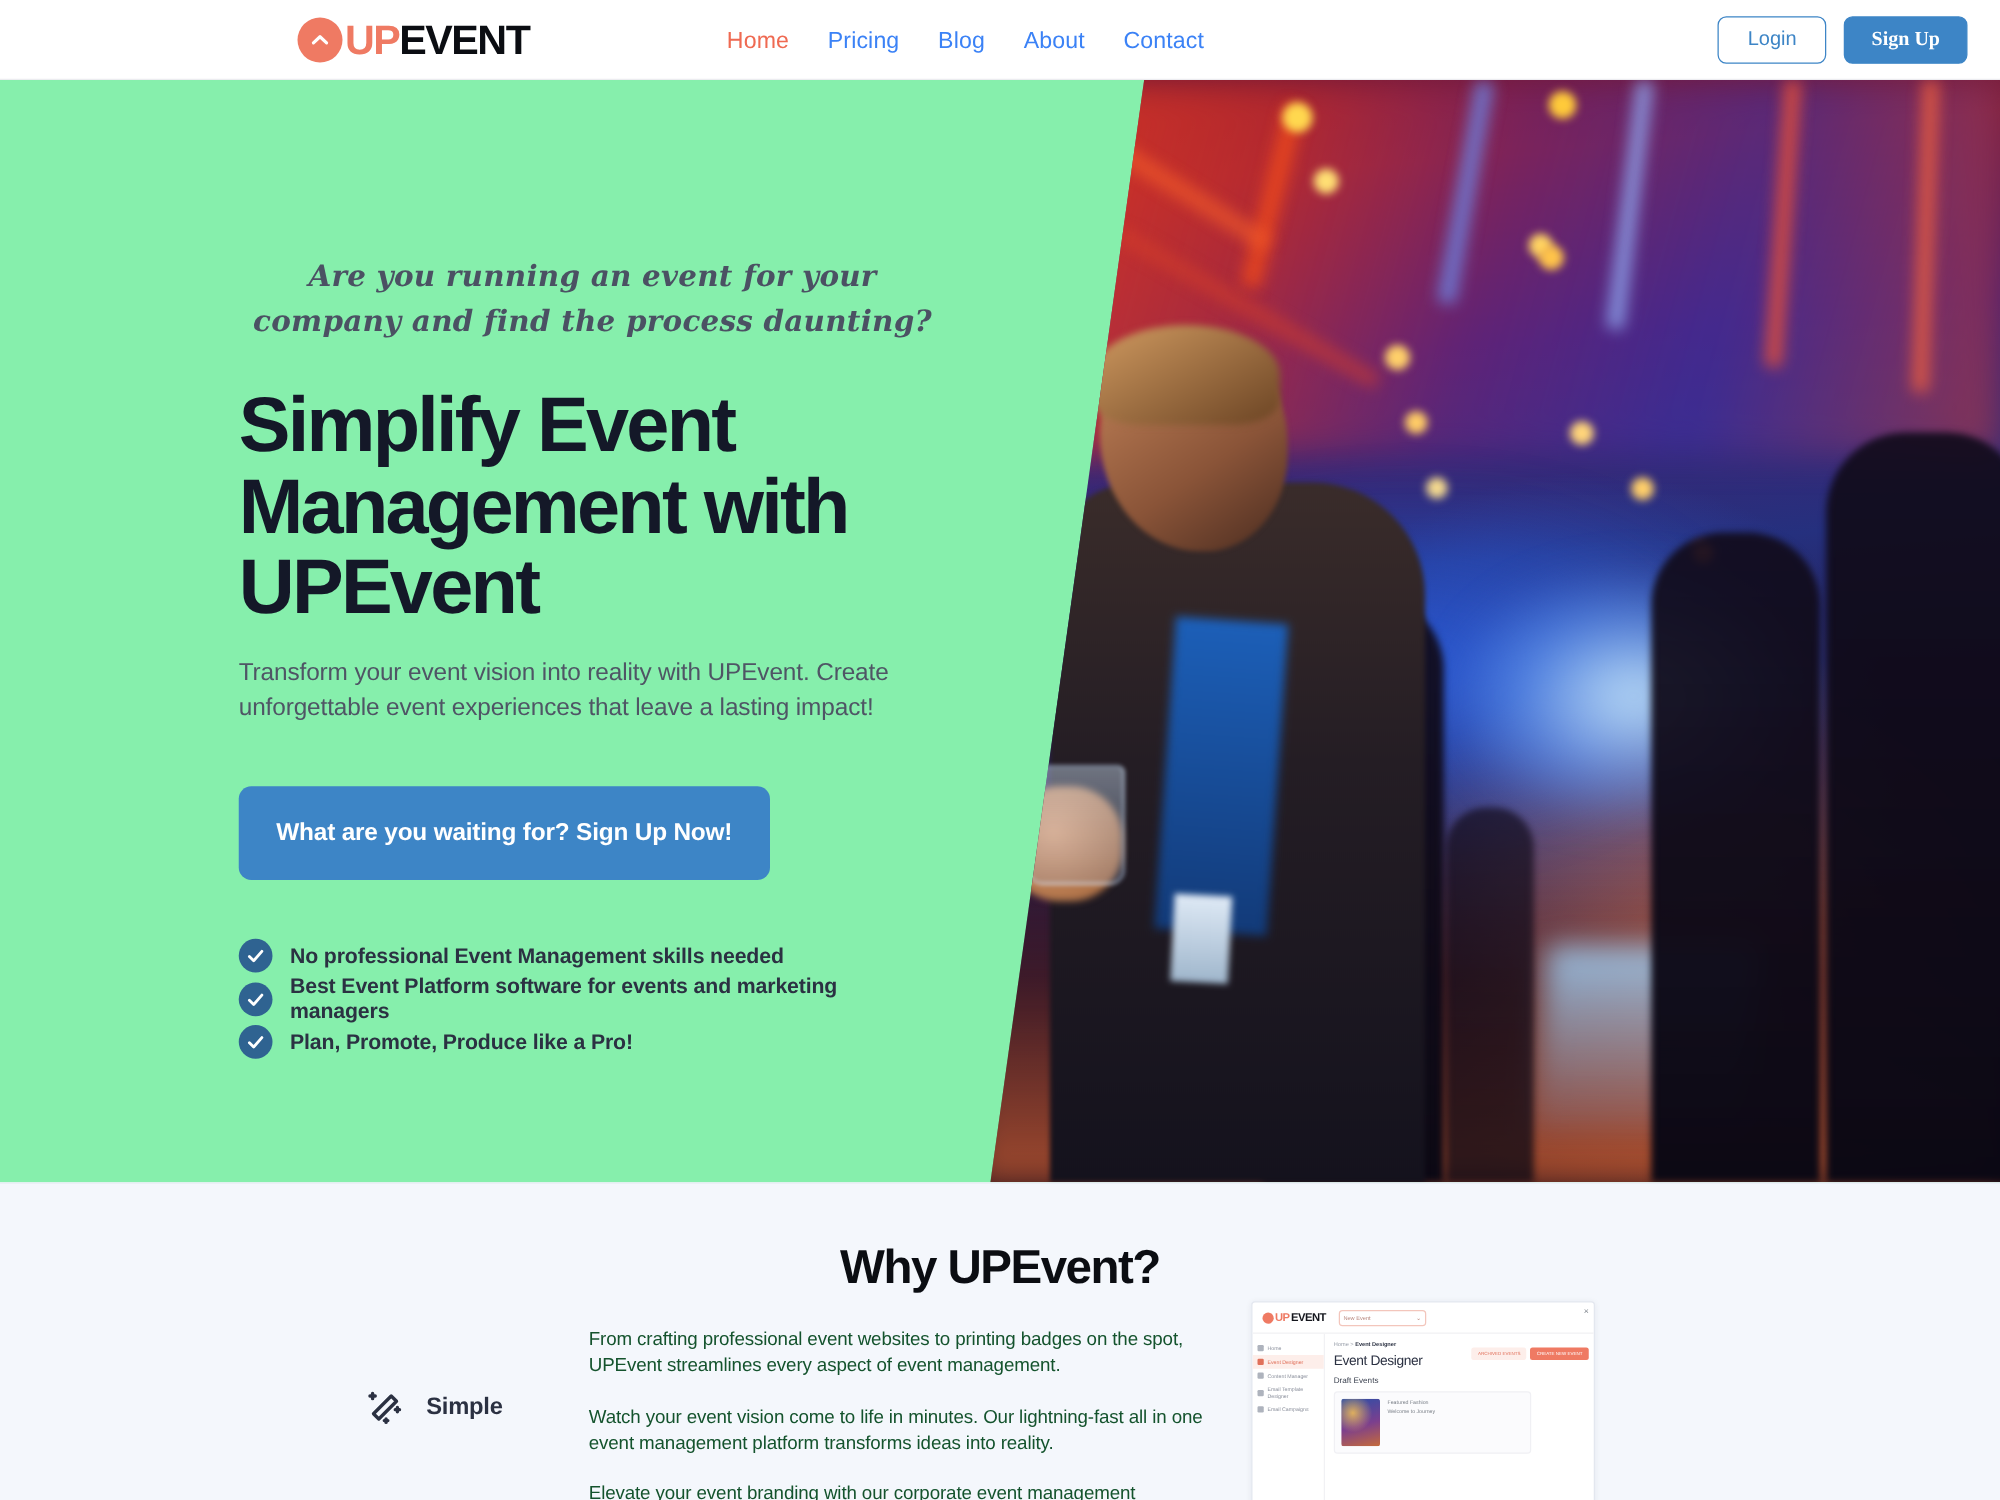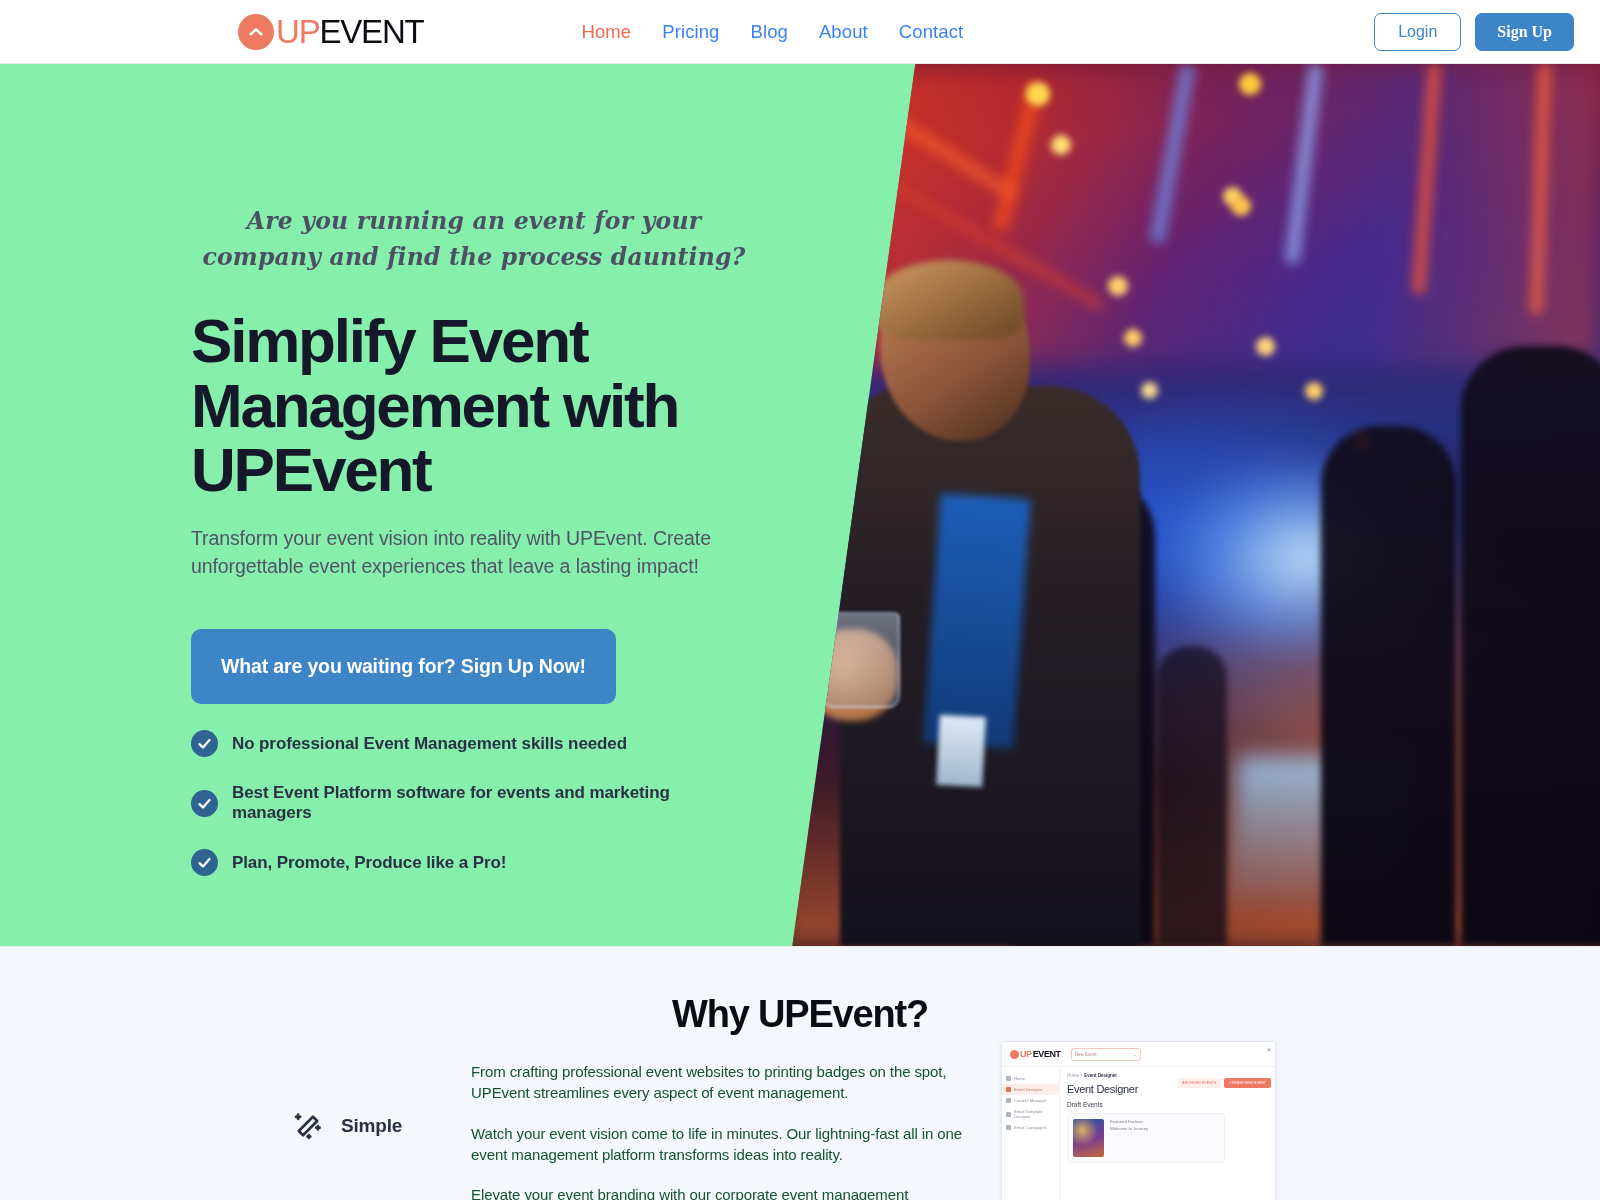--- a/index.html
+++ b/index.html
@@ -25,21 +25,21 @@
   .logo { display: flex; align-items: center; gap: 0; height: 40px; }
   .logo-mark {
     width: 36px; height: 36px; border-radius: 50%;
     background: #ef7a63;
     display: flex; align-items: center; justify-content: center;
     margin-right: 2px;
   }
   .logo-mark svg { display: block; }
   .logo-text {
     font-size: 33px;
-    font-weight: 400;
+    font-weight: 700;
     letter-spacing: -1.2px;
     line-height: 1;
     font-family: "Liberation Sans", sans-serif;
   }
   .logo-up { color: #ef7a63; }
   .logo-event { color: #0b0d12; }
 
   .nav {
     display: flex; align-items: center; gap: 31px;
     margin-left: 158px;
@@ -242,21 +242,21 @@
     color: #ffffff;
     border: none;
     border-radius: 10px;
     font-size: 19.5px;
     font-weight: 700;
     padding: 26px 30px;
     cursor: pointer;
     letter-spacing: -0.15px;
     font-family: "Liberation Sans", sans-serif;
   }
-  .checklist { margin-top: 26px; display: flex; flex-direction: column; gap: 26px; }
+  .checklist { margin-top: 47px; display: flex; flex-direction: column; gap: 1px; }
   .check-row { display: flex; align-items: center; gap: 14px; }
   .check-icon {
     width: 27px; height: 27px; border-radius: 50%;
     background: #2f6391;
     display: flex; align-items: center; justify-content: center;
     flex: 0 0 auto;
   }
   .check-label {
     font-size: 17px;
     font-weight: 700;

